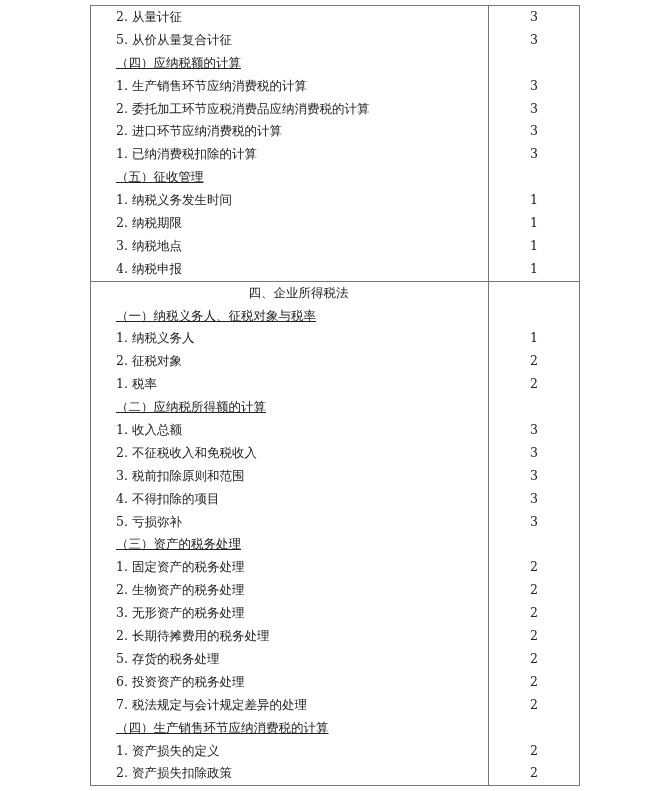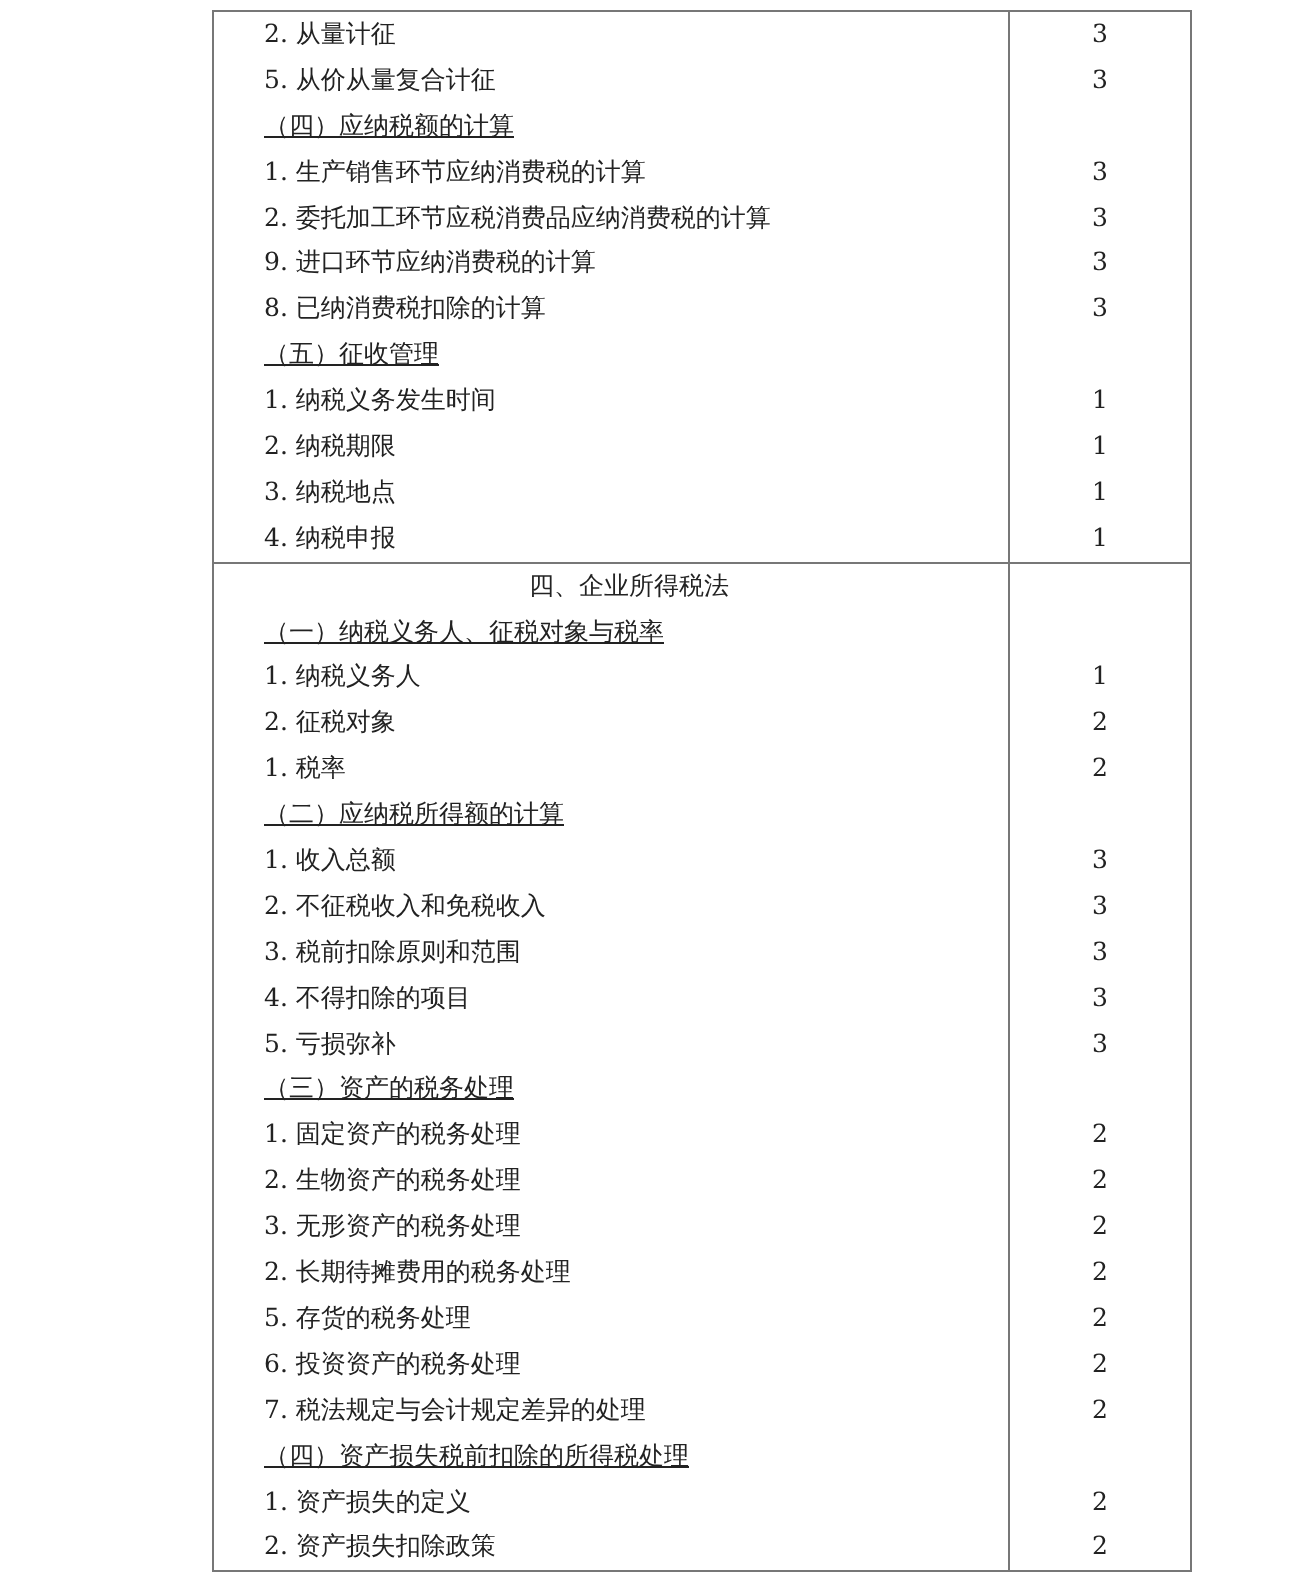--- a/index.html
+++ b/index.html
@@ -1,19 +1,19 @@
 <!DOCTYPE html>
 <html><head>
 <meta charset="utf-8">
 <style>
   html, body { margin: 0; padding: 0; background: #ffffff; }
   body { width: 652px; height: 791px; position: relative; overflow: hidden;
          font-family: "DejaVu Serif", "Liberation Serif", serif; color: #222; }
   .doc-table { position: absolute; left: 90px; top: 5px; width: 487px;
-               border-collapse: collapse; table-layout: fixed; margin-left: 16px; }
+               border-collapse: collapse; table-layout: fixed; }
   .doc-table td { border-left: 1.5px solid #777; border-right: 1.5px solid #777;
                   padding: 0; vertical-align: top; }
   .doc-table tr.group-first td { border-top: 1.5px solid #777; }
   .doc-table tr.group-last td { border-bottom: 1.5px solid #777; }
   .col-topic { width: 397px; }
   .col-level { width: 90px; }
   .line { height: 22.9px; line-height: 22.9px; font-size: 12.5px; white-space: nowrap; }
   .topic .line.item { padding-left: 25px; }
   .topic .line.section { padding-left: 25px; text-decoration: underline; }
   .topic .line.chapter { padding-left: 18px; text-align: center; }
@@ -24,22 +24,22 @@
 
 <table class="doc-table">
   <tbody id="table-body">
   <tr class="group-row group-first group-last">
     <td class="col-topic topic">
           <div class="line item">2. 从量计征</div>
           <div class="line item">5. 从价从量复合计征</div>
           <div class="line section">（四）应纳税额的计算</div>
           <div class="line item">1. 生产销售环节应纳消费税的计算</div>
           <div class="line item">2. 委托加工环节应税消费品应纳消费税的计算</div>
-          <div class="line item">9. 进口环节应纳消费税的计算</div>
-          <div class="line item">8. 已纳消费税扣除的计算</div>
+          <div class="line item">2. 进口环节应纳消费税的计算</div>
+          <div class="line item">1. 已纳消费税扣除的计算</div>
           <div class="line section">（五）征收管理</div>
           <div class="line item">1. 纳税义务发生时间</div>
           <div class="line item">2. 纳税期限</div>
           <div class="line item">3. 纳税地点</div>
           <div class="line item">4. 纳税申报</div>
         </td>
     <td class="col-level level">
           <div class="line">3</div>
           <div class="line">3</div>
           <div class="line"></div>
@@ -69,21 +69,21 @@
           <div class="line item">4. 不得扣除的项目</div>
           <div class="line item">5. 亏损弥补</div>
           <div class="line section">（三）资产的税务处理</div>
           <div class="line item">1. 固定资产的税务处理</div>
           <div class="line item">2. 生物资产的税务处理</div>
           <div class="line item">3. 无形资产的税务处理</div>
           <div class="line item">2. 长期待摊费用的税务处理</div>
           <div class="line item">5. 存货的税务处理</div>
           <div class="line item">6. 投资资产的税务处理</div>
           <div class="line item">7. 税法规定与会计规定差异的处理</div>
-          <div class="line section">（四）资产损失税前扣除的所得税处理</div>
+          <div class="line section">（四）生产销售环节应纳消费税的计算</div>
           <div class="line item">1. 资产损失的定义</div>
           <div class="line item">2. 资产损失扣除政策</div>
         </td>
     <td class="col-level level">
           <div class="line"></div>
           <div class="line"></div>
           <div class="line">1</div>
           <div class="line">2</div>
           <div class="line">2</div>
           <div class="line"></div>

